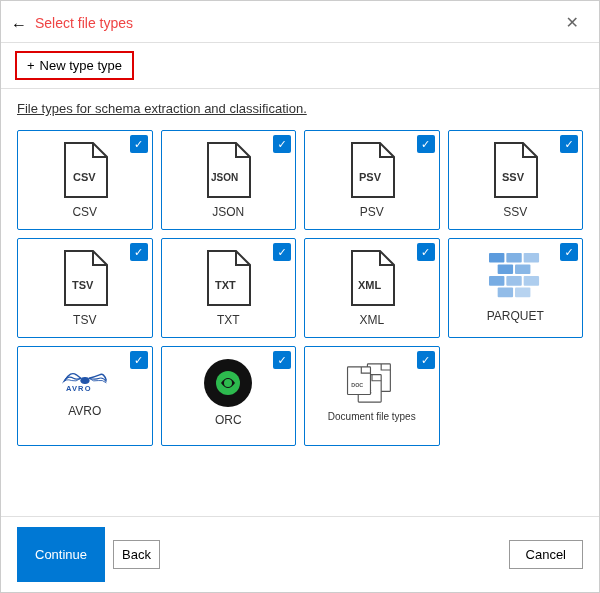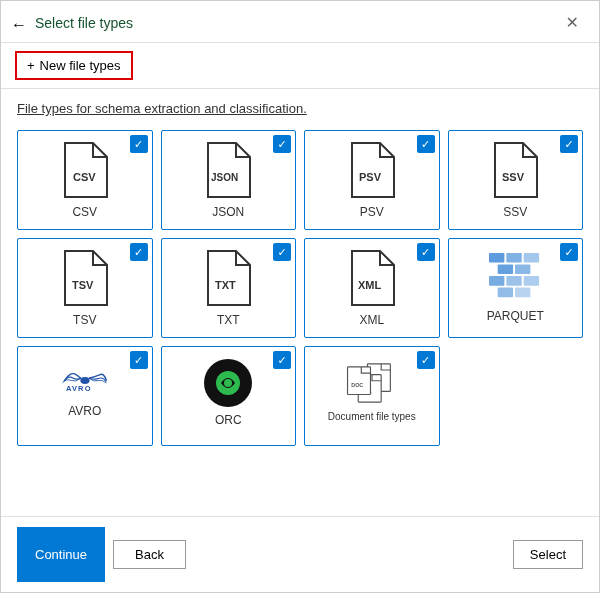--- a/index.html
+++ b/index.html
@@ -38,21 +38,21 @@
 
     .back-arrow {
       font-size: 16px;
       cursor: pointer;
       color: #000;
     }
 
     .title-text {
       font-size: 14px;
       font-weight: 400;
-      color: #14532d;
+      color: #ef4444;
     }
 
     .close-btn {
       font-size: 16px;
       cursor: pointer;
       color: #666;
       background: none;
       border: none;
       padding: 2px 6px;
     }
@@ -156,21 +156,21 @@
       padding: 20px 18px;
       font-size: 13px;
       cursor: pointer;
       font-family: 'Segoe UI', Arial, sans-serif;
     }
 
     .btn-back {
       background: #fff;
       color: #000;
       border: 1px solid #999;
-      padding: 6px 21px;
+      padding: 6px 8px;
       font-size: 13px;
       cursor: pointer;
       font-family: 'Segoe UI', Arial, sans-serif;
       text-align: center;
     }
 
     .btn-cancel {
       background: #fff;
       color: #000;
       border: 1px solid #999;
@@ -190,21 +190,21 @@
     <div class="title-left">
       <span class="back-arrow">←</span>
       <span class="title-text">Select file types</span>
     </div>
     <button class="close-btn">✕</button>
   </div>
 
   <div class="toolbar">
     <button class="new-file-btn">
       <span>+</span>
-      <span>New file types</span>
+      <span>New type type</span>
     </button>
   </div>
 
   <div class="content">
     <div class="subtitle">File types for schema extraction and classification.</div>
 
     <div class="grid">
 
       <div class="file-card">
         <div class="check-badge">✓</div>
@@ -364,16 +364,16 @@
         </div>
         <span class="card-label" style="font-size:10px;">Document file types</span>
       </div>
 
     </div>
   </div>
 
   <div class="footer">
     <button class="btn-continue">Continue</button>
     <button class="btn-back">Back</button>
-    <button class="btn-cancel">Select</button>
+    <button class="btn-cancel">Cancel</button>
   </div>
 
 </div>
 
 </body></html>

